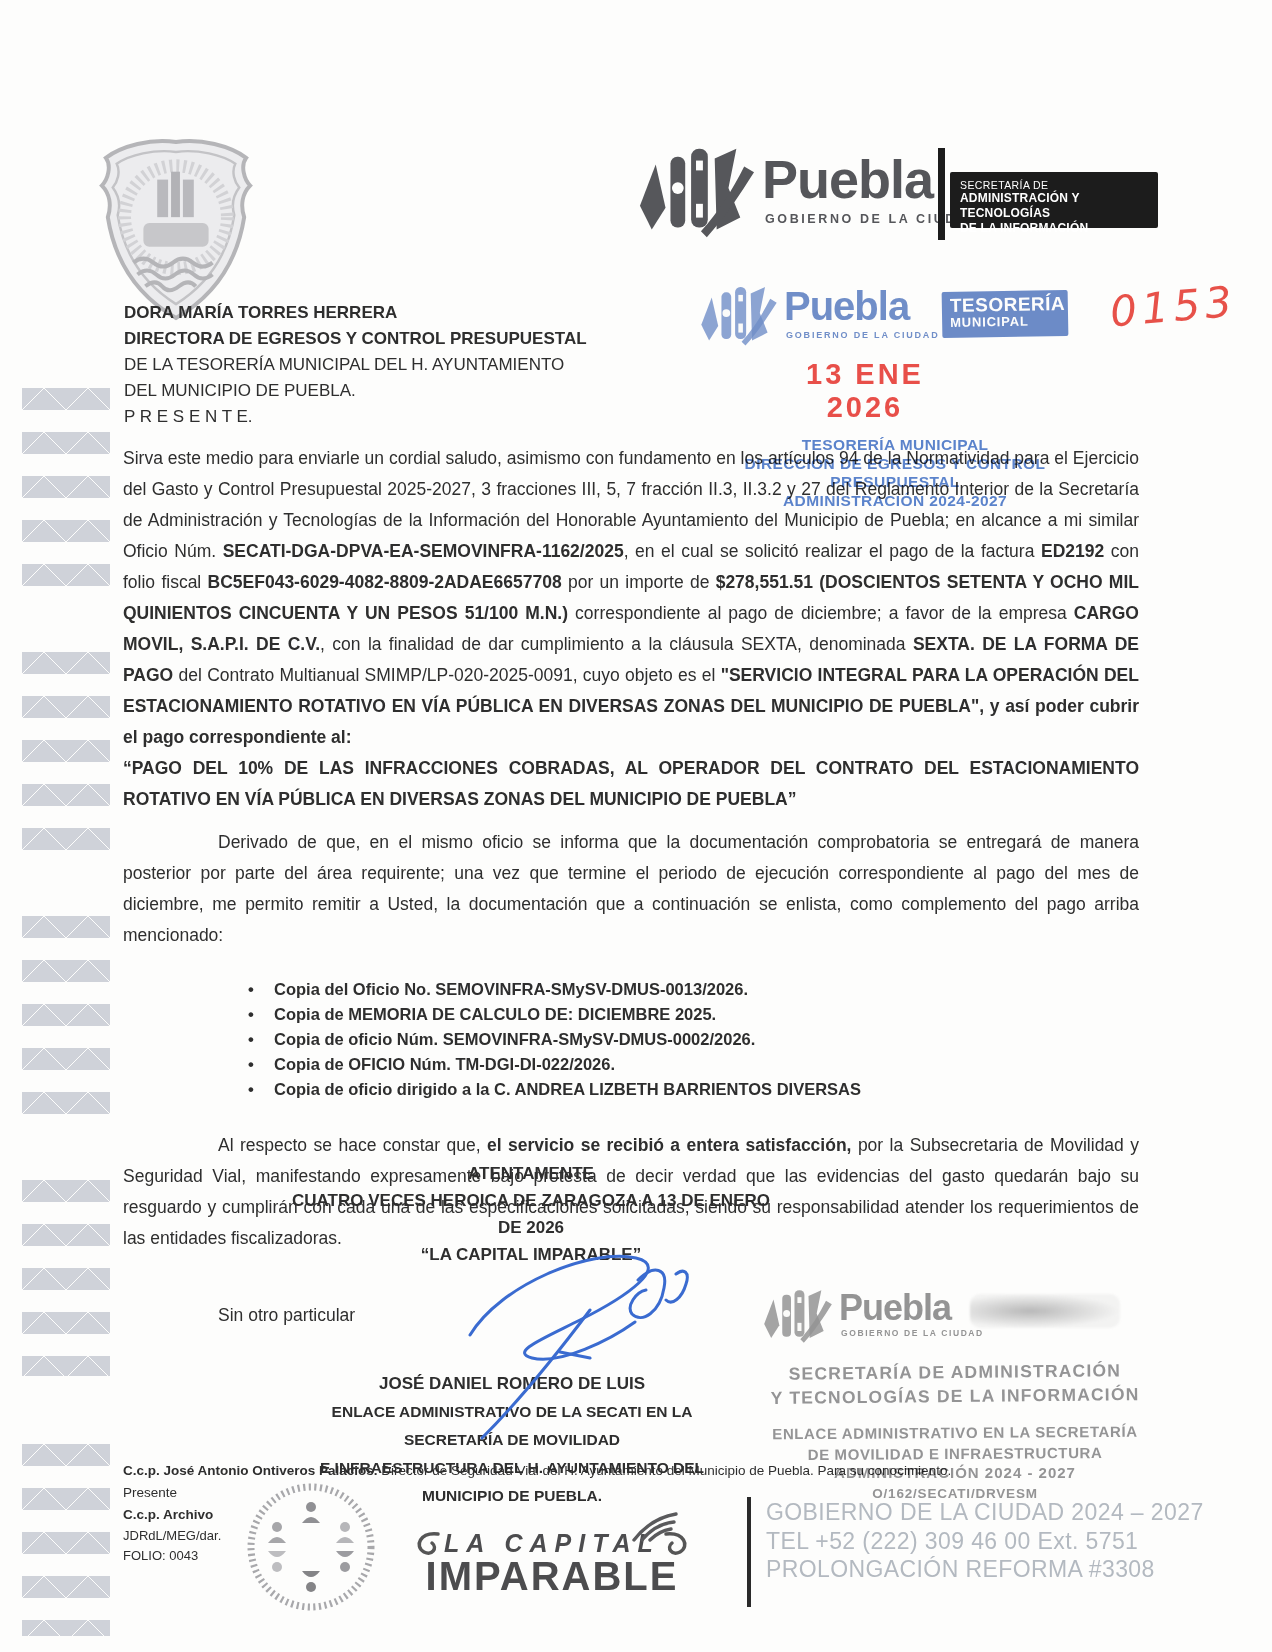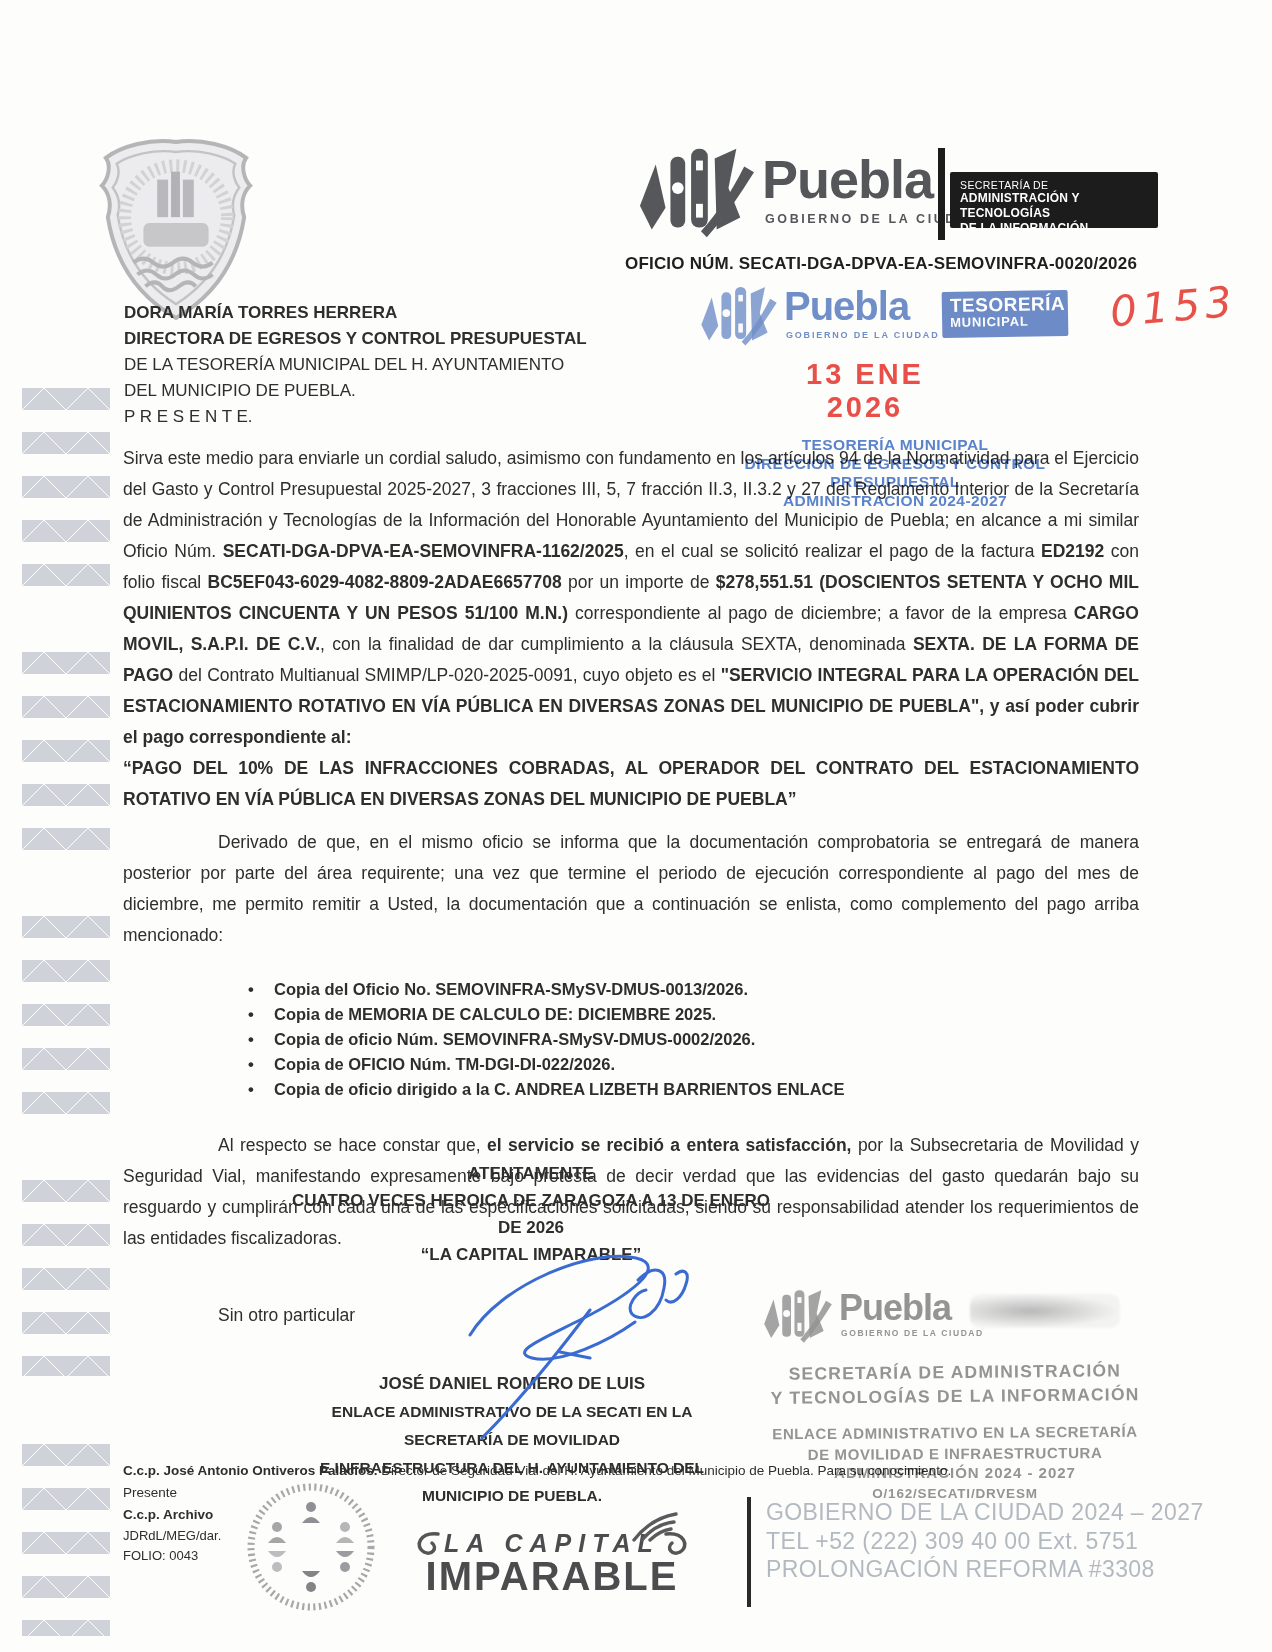--- a/index.html
+++ b/index.html
@@ -160,21 +160,20 @@
     <div class="brand-word">Puebla</div>
     <div class="brand-tag">GOBIERNO DE LA CIUDAD</div>
     <div class="brand-divider"></div>
     <div class="dept-box">
       <div class="l1">SECRETARÍA DE</div>
       <div class="l2">ADMINISTRACIÓN Y TECNOLOGÍAS</div>
       <div class="l3">DE LA INFORMACIÓN</div>
     </div>
   </div>
 
-  <div class="oficio">OFICIO NÚM. SECATI-DGA-DPVA-EA-SEMOVINFRA-0020/2026</div>
 
   <div class="rstamp">
     <svg class="rstamp-icon" viewBox="0 0 120 96">
       <g fill="rgba(77,115,190,.8)">
         <polygon points="2,60 18,18 28,62 14,84"></polygon>
         <rect x="33" y="10" width="15" height="72" rx="7"></rect>
         <circle cx="40.5" cy="42" r="6" fill="#fdfdfc"></circle>
         <rect x="54" y="2" width="17" height="80" rx="8"></rect>
         <rect x="59" y="14" width="7" height="10" fill="#fdfdfc"></rect>
         <rect x="59" y="58" width="7" height="14" fill="#fdfdfc"></rect>
@@ -208,21 +207,21 @@
 
   <div class="bodycol">
     <p><span>Sirva este medio para enviarle un cordial saludo, asimismo con fundamento en los artículos 94 de la Normatividad para el Ejercicio del Gasto y Control Presupuestal 2025-2027, 3 fracciones III, 5, 7 fracción II.3, II.3.2 y 27 del Reglamento Interior de la Secretaría de Administración y Tecnologías de la Información del Honorable Ayuntamiento del Municipio de Puebla; en alcance a mi similar Oficio Núm. </span><span style="font-weight: 700;">SECATI-DGA-DPVA-EA-SEMOVINFRA-1162/2025</span><span>, en el cual se solicitó realizar el pago de la factura </span><span style="font-weight: 700;">ED2192</span><span> con folio fiscal </span><span style="font-weight: 700;">BC5EF043-6029-4082-8809-2ADAE6657708</span><span> por un importe de </span><span style="font-weight: 700;">$278,551.51 (DOSCIENTOS SETENTA Y OCHO MIL QUINIENTOS CINCUENTA Y UN PESOS 51/100 M.N.)</span><span> correspondiente al pago de diciembre; a favor de la empresa </span><span style="font-weight: 700;">CARGO MOVIL, S.A.P.I. DE C.V.</span><span>, con la finalidad de dar cumplimiento a la cláusula SEXTA, denominada </span><span style="font-weight: 700;">SEXTA. DE LA FORMA DE PAGO</span><span> del Contrato Multianual SMIMP/LP-020-2025-0091, cuyo objeto es el </span><span style="font-weight: 700;">"SERVICIO INTEGRAL PARA LA OPERACIÓN DEL ESTACIONAMIENTO ROTATIVO EN VÍA PÚBLICA EN DIVERSAS ZONAS DEL MUNICIPIO DE PUEBLA", y así poder cubrir el pago correspondiente al:</span></p>
     <p class="quote">“PAGO DEL 10% DE LAS INFRACCIONES COBRADAS, AL OPERADOR DEL CONTRATO DEL ESTACIONAMIENTO ROTATIVO EN VÍA PÚBLICA EN DIVERSAS ZONAS DEL MUNICIPIO DE PUEBLA”</p>
     <p class="indent p2">Derivado de que, en el mismo oficio se informa que la documentación comprobatoria se entregará de manera posterior por parte del área requirente; una vez que termine el periodo de ejecución correspondiente al pago del mes de diciembre, me permito remitir a Usted, la documentación que a continuación se enlista, como complemento del pago arriba mencionado:</p>
     <ul class="doclist">
         <li>Copia del Oficio No. SEMOVINFRA-SMySV-DMUS-0013/2026.</li>
         <li>Copia de MEMORIA DE CALCULO DE: DICIEMBRE 2025.</li>
         <li>Copia de oficio Núm. SEMOVINFRA-SMySV-DMUS-0002/2026.</li>
         <li>Copia de OFICIO Núm. TM-DGI-DI-022/2026.</li>
-        <li>Copia de oficio dirigido a la C. ANDREA LIZBETH BARRIENTOS ENLACE</li>
+        <li>Copia de oficio dirigido a la C. ANDREA LIZBETH BARRIENTOS DIVERSAS</li>
       </ul>
     <p class="indent p3"><span>Al respecto se hace constar que, </span><span style="font-weight: 700;">el servicio se recibió a entera satisfacción,</span><span> por la Subsecretaria de Movilidad y Seguridad Vial, manifestando expresamente bajo protesta de decir verdad que las evidencias del gasto quedarán bajo su resguardo y cumplirán con cada una de las especificaciones solicitadas, siendo su responsabilidad atender los requerimientos de las entidades fiscalizadoras.</span></p>
     <p class="signoff">Sin otro particular</p>
   </div>
 
   <div class="closing">
     <div>ATENTAMENTE</div>
     <div>CUATRO VECES HEROICA DE ZARAGOZA A 13 DE ENERO DE 2026</div>
     <div>“LA CAPITAL IMPARABLE”</div>
   </div>
@@ -324,17 +323,17 @@
           <path d="M18,28 C25,21 33,18 39,17"></path>
         </g>
       </svg>
     </div>
     <div class="l2">IMPARABLE</div>
   </div>
 
   <div class="fbar"></div>
   <div class="fcontact">
       <div>GOBIERNO DE LA CIUDAD 2024 – 2027</div>
-      <div>TEL +52 (222) 309 40 00 Ext. 5751</div>
+      <div>TEL +52 (222) 309 46 00 Ext. 5751</div>
       <div>PROLONGACIÓN REFORMA #3308</div>
     </div>
 
 </div>
 
 </body></html>

